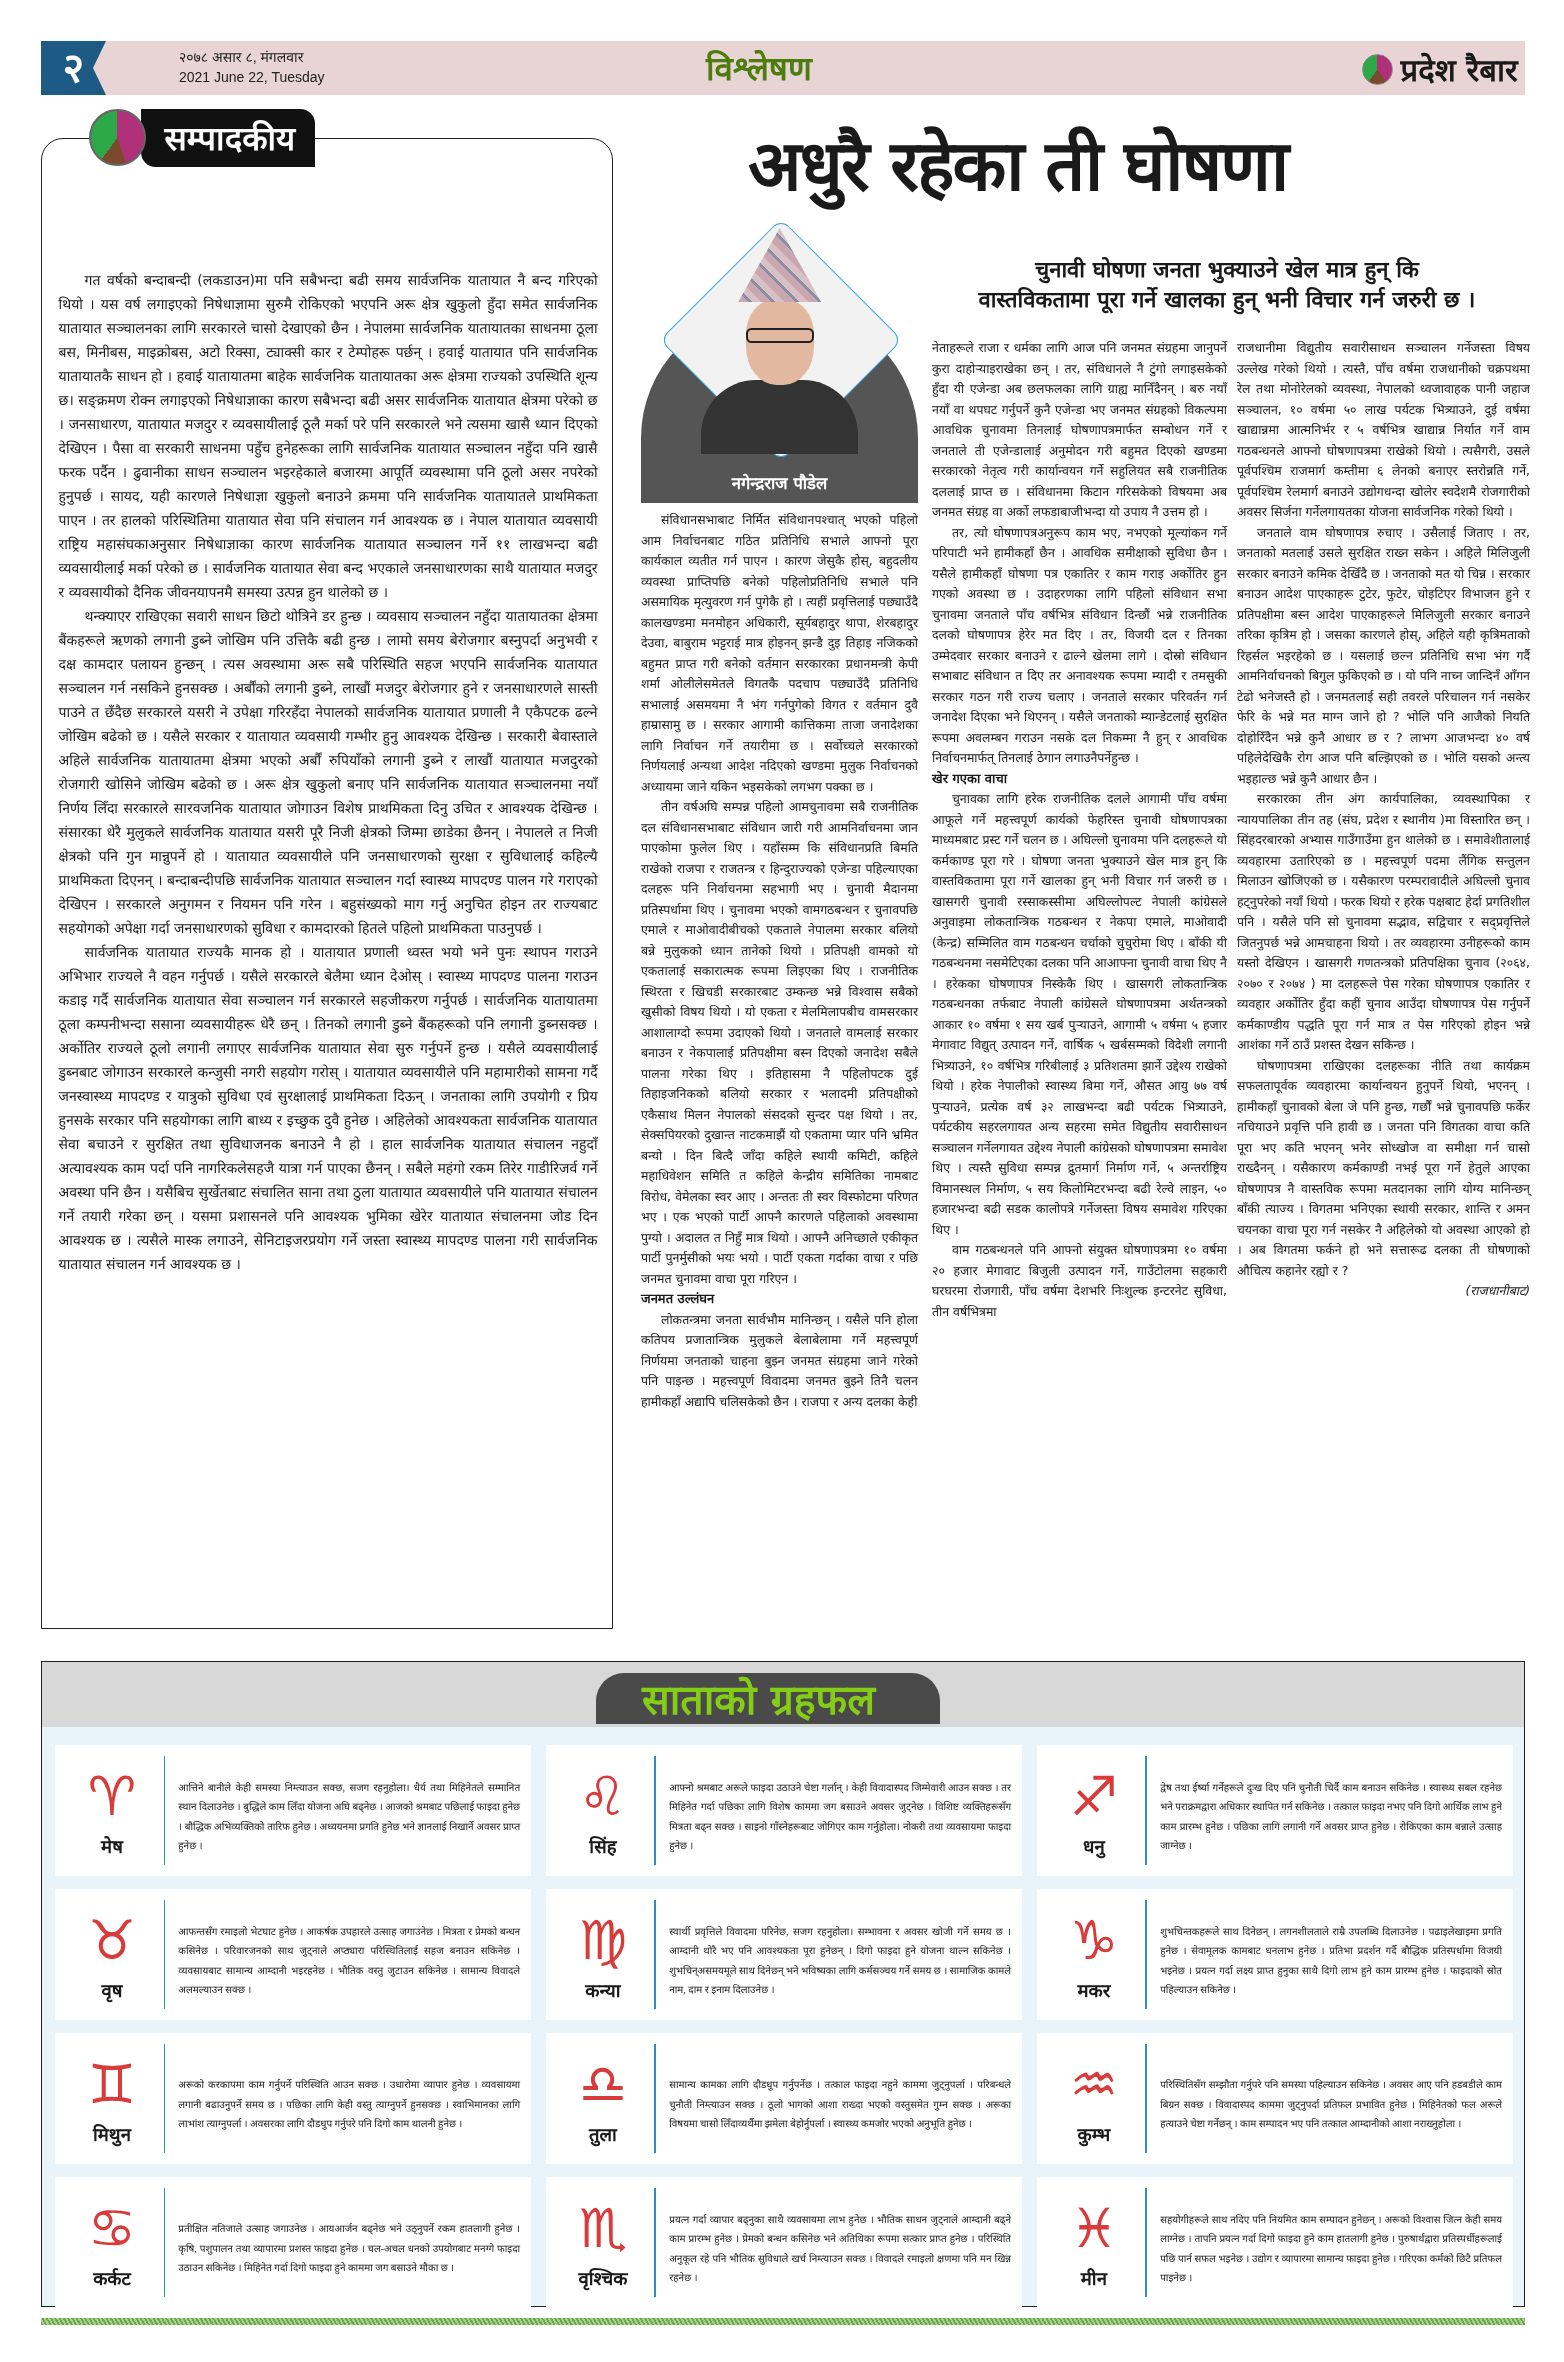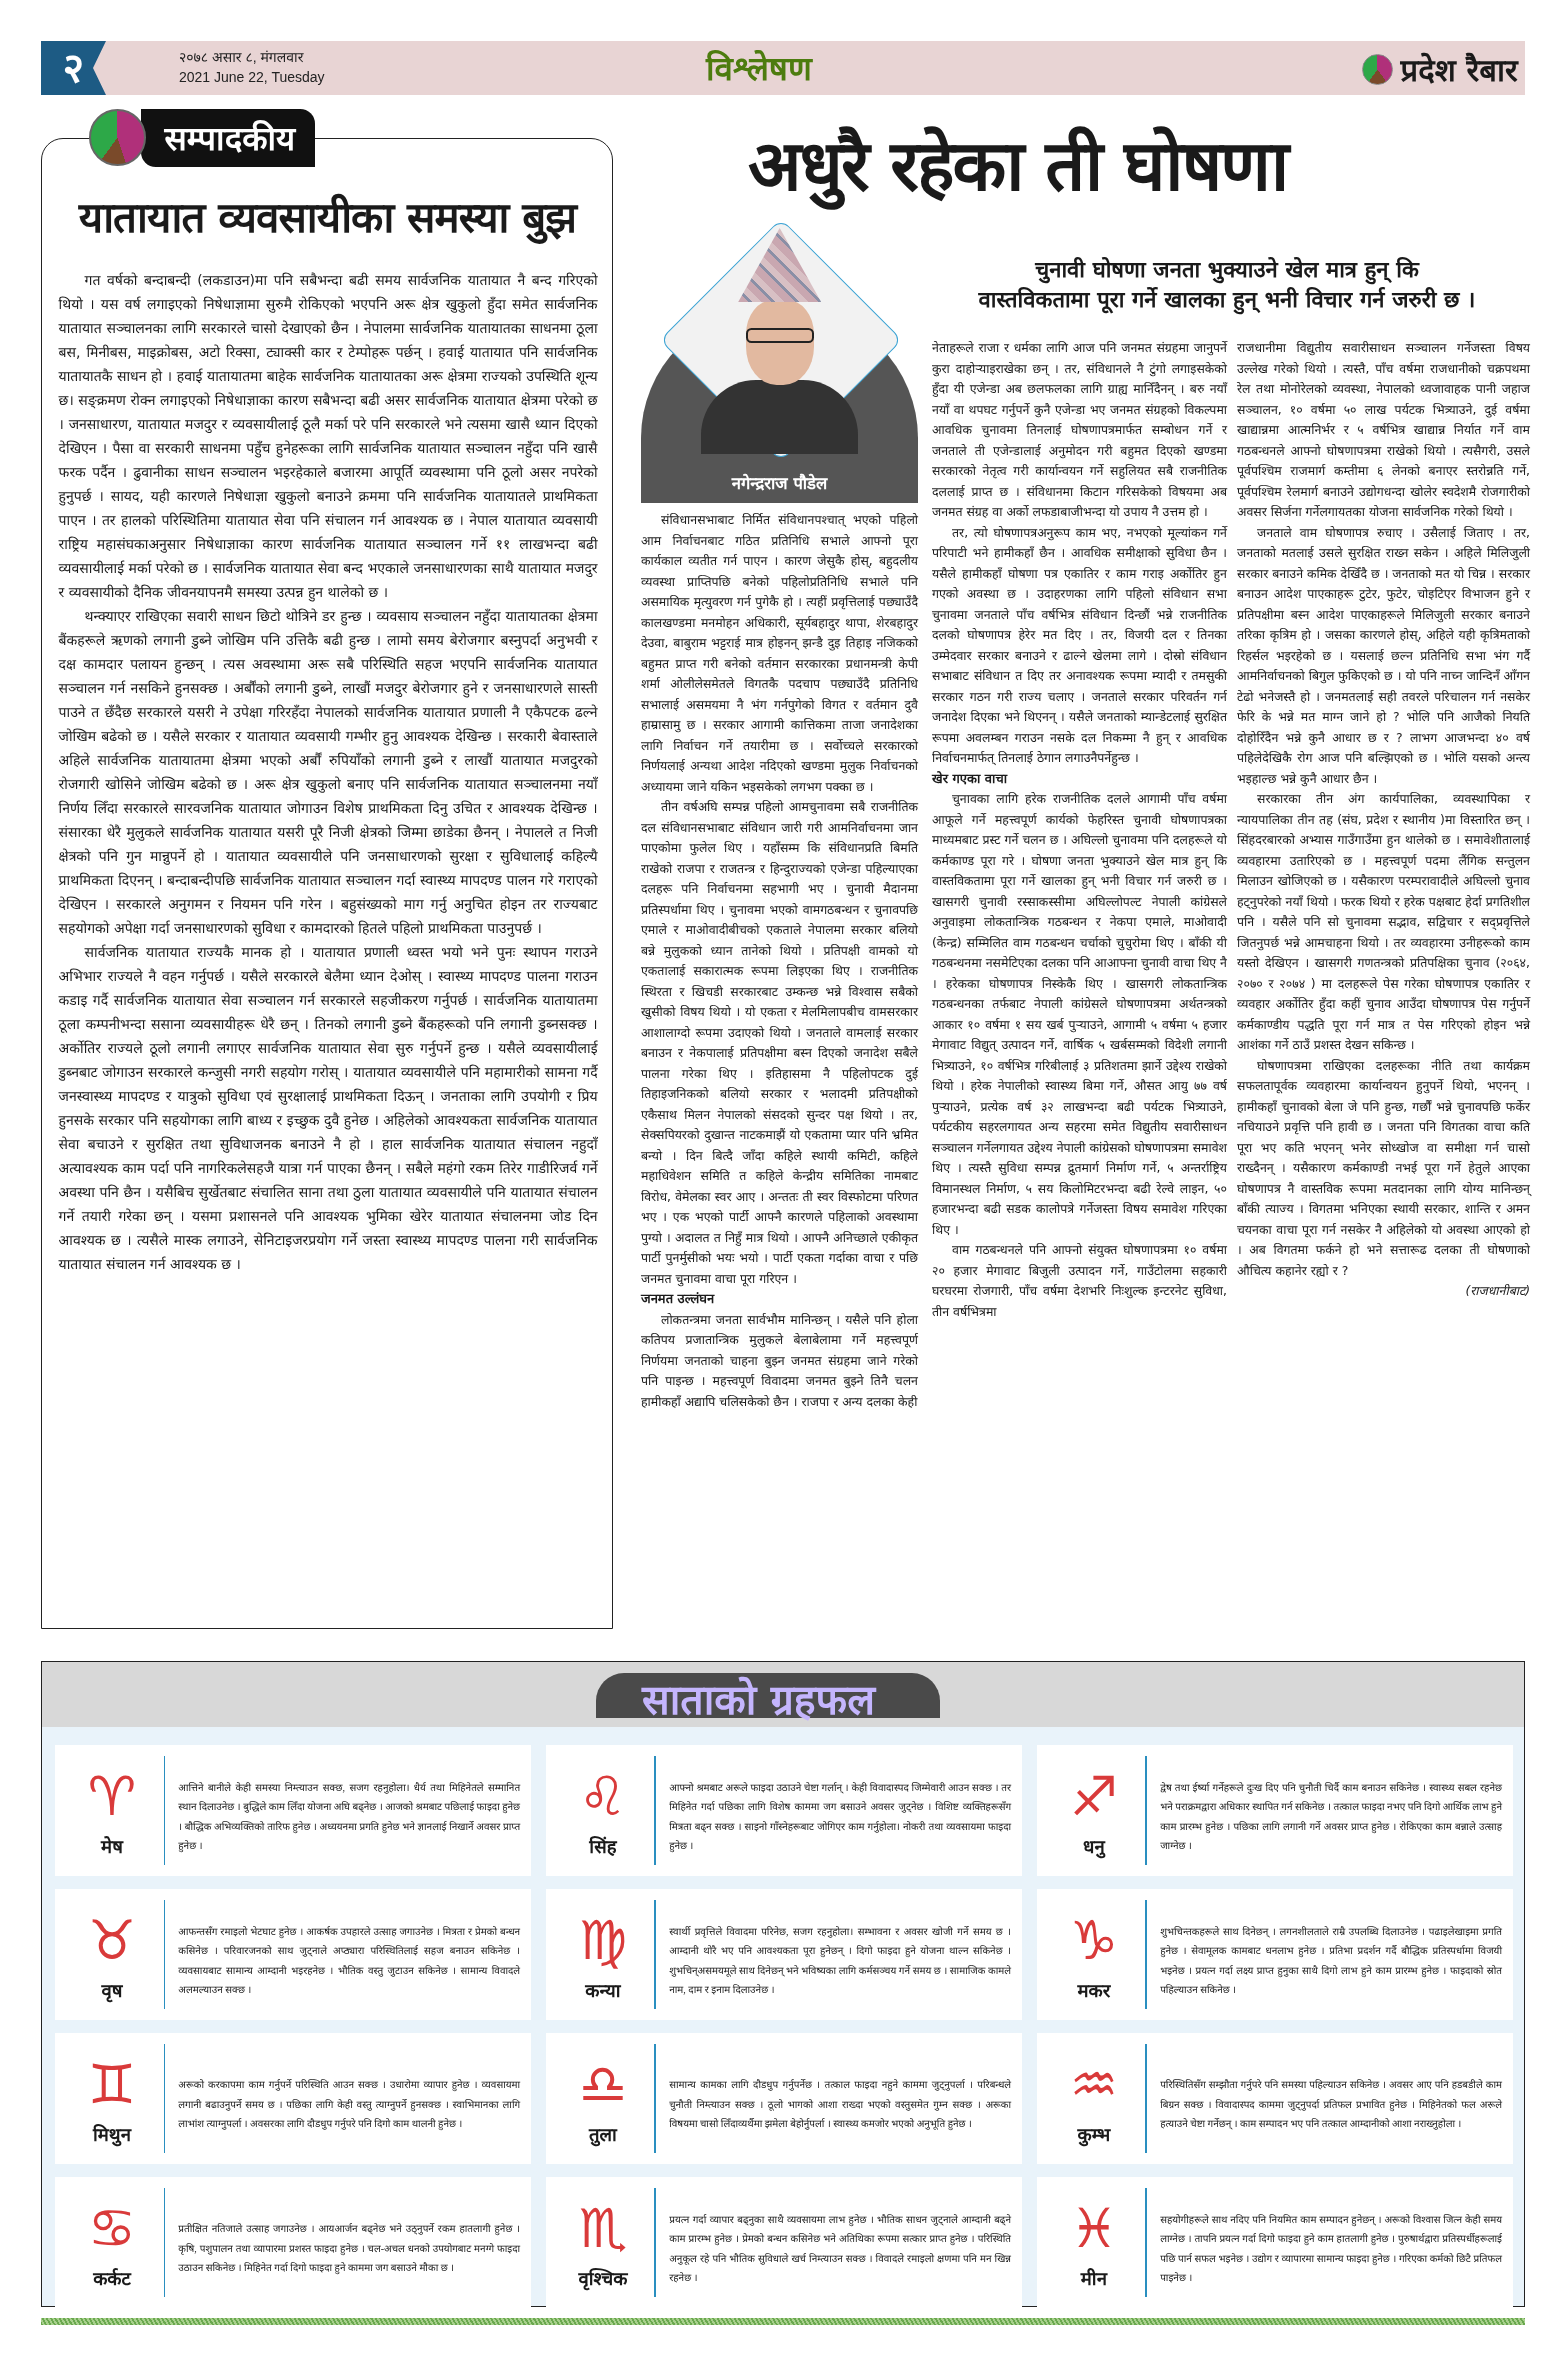--- a/index.html
+++ b/index.html
@@ -44,21 +44,21 @@
   .col p { text-indent: 20px; }
   .col h4 { font-size: 13px; font-weight: bold; text-indent: 0; }
   .col1 { left: 641px; top: 510px; width: 277px; }
   .col2 { left: 932px; top: 338px; width: 295px; }
   .col3 { left: 1237px; top: 338px; width: 293px; }
   .byline { font-style: italic; float: right; }
 
   
   .horo { position: absolute; left: 41px; top: 1661px; width: 1484px; height: 646px; border: 1.8px solid #222; background: #e9f3fa; }
   .horo-top { position: absolute; left: 0; top: 0; width: 100%; height: 65px; background: #d8d8d8; }
-  .horo-title { position: absolute; left: 554px; top: 11px; height: 45px; background: #4a4a4a; color: #c4b5fd; font-size: 41px; font-weight: bold; padding: 0 65px 0 46px; border-radius: 28px 28px 0 0; line-height: 55px; }
+  .horo-title { position: absolute; left: 554px; top: 11px; height: 51px; background: #4a4a4a; color: #84cc16; font-size: 41px; font-weight: bold; padding: 0 65px 0 46px; border-radius: 28px 28px 0 0; line-height: 55px; }
   .horo-grid { position: absolute; left: 13px; top: 83px; width: 1458px; display: grid; grid-template-columns: repeat(3, 1fr); gap: 13px 14.8px; }
   .sign { background: #fff; height: 131px; display: flex; align-items: center; padding: 5.5px 11px; }
   .sign-icon-col { width: 92px; display: flex; flex-direction: column; align-items: center; }
   .sign-icon { font-size: 54px; color: #d93a3a; line-height: 66px; }
   .sign-name { font-size: 18.5px; font-weight: bold; margin-top: 3px; }
   .sign-divider { width: 1.8px; height: 109px; background: #2a8fc0; margin: 0 13px 0 5.5px; }
   .sign-text { flex: 1; font-size: 10px; line-height: 19.4px; text-align: justify; font-family: "Liberation Serif", serif; margin-top: 12px; }
 
   .footer-stripe { position: absolute; left: 41px; top: 2318px; width: 1484px; height: 7.4px; background: repeating-linear-gradient(60deg, #6aa84f 0 1.8px, #a8d08d 1.8px 3.7px); }
 </style>
@@ -76,21 +76,20 @@
     <span class="brand-logo"></span>
     <span>प्रदेश रैबार</span>
   </div>
 </div>
 
 <div class="ed-badge">
   <span class="ed-logo"></span>
   <span class="ed-label">सम्पादकीय</span>
 </div>
 <div class="editorial">
-  <h2 class="ed-headline">यातायात व्यवसायीका समस्या बुझ</h2>
   <div class="ed-body">
     <p>गत वर्षको बन्दाबन्दी (लकडाउन)मा पनि सबैभन्दा बढी समय सार्वजनिक यातायात नै बन्द गरिएको थियो । यस वर्ष लगाइएको निषेधाज्ञामा सुरुमै रोकिएको भएपनि अरू क्षेत्र खुकुलो हुँदा समेत सार्वजनिक यातायात सञ्चालनका लागि सरकारले चासो देखाएको छैन । नेपालमा सार्वजनिक यातायातका साधनमा ठूला बस, मिनीबस, माइक्रोबस, अटो रिक्सा, ट्याक्सी कार र टेम्पोहरू पर्छन् । हवाई यातायात पनि सार्वजनिक यातायातकै साधन हो । हवाई यातायातमा बाहेक सार्वजनिक यातायातका अरू क्षेत्रमा राज्यको उपस्थिति शून्य छ। सङ्क्रमण रोक्न लगाइएको निषेधाज्ञाका कारण सबैभन्दा बढी असर सार्वजनिक यातायात क्षेत्रमा परेको छ । जनसाधारण, यातायात मजदुर र व्यवसायीलाई ठूलै मर्का परे पनि सरकारले भने त्यसमा खासै ध्यान दिएको देखिएन । पैसा वा सरकारी साधनमा पहुँच हुनेहरूका लागि सार्वजनिक यातायात सञ्चालन नहुँदा पनि खासै फरक पर्दैन । ढुवानीका साधन सञ्चालन भइरहेकाले बजारमा आपूर्ति व्यवस्थामा पनि ठूलो असर नपरेको हुनुपर्छ । सायद, यही कारणले निषेधाज्ञा खुकुलो बनाउने क्रममा पनि सार्वजनिक यातायातले प्राथमिकता पाएन । तर हालको परिस्थितिमा यातायात सेवा पनि संचालन गर्न आवश्यक छ । नेपाल यातायात व्यवसायी राष्ट्रिय महासंघकाअनुसार निषेधाज्ञाका कारण सार्वजनिक यातायात सञ्चालन गर्ने ११ लाखभन्दा बढी व्यवसायीलाई मर्का परेको छ । सार्वजनिक यातायात सेवा बन्द भएकाले जनसाधारणका साथै यातायात मजदुर र व्यवसायीको दैनिक जीवनयापनमै समस्या उत्पन्न हुन थालेको छ ।</p>
     <p>थन्क्याएर राखिएका सवारी साधन छिटो थोत्रिने डर हुन्छ । व्यवसाय सञ्चालन नहुँदा यातायातका क्षेत्रमा बैंकहरूले ऋणको लगानी डुब्ने जोखिम पनि उत्तिकै बढी हुन्छ । लामो समय बेरोजगार बस्नुपर्दा अनुभवी र दक्ष कामदार पलायन हुन्छन् । त्यस अवस्थामा अरू सबै परिस्थिति सहज भएपनि सार्वजनिक यातायात सञ्चालन गर्न नसकिने हुनसक्छ । अर्बौंको लगानी डुब्ने, लाखौं मजदुर बेरोजगार हुने र जनसाधारणले सास्ती पाउने त छँदैछ सरकारले यसरी ने उपेक्षा गरिरहँदा नेपालको सार्वजनिक यातायात प्रणाली नै एकैपटक ढल्ने जोखिम बढेको छ । यसैले सरकार र यातायात व्यवसायी गम्भीर हुनु आवश्यक देखिन्छ । सरकारी बेवास्ताले अहिले सार्वजनिक यातायातमा क्षेत्रमा भएको अर्बौं रुपियाँको लगानी डुब्ने र लाखौं यातायात मजदुरको रोजगारी खोसिने जोखिम बढेको छ । अरू क्षेत्र खुकुलो बनाए पनि सार्वजनिक यातायात सञ्चालनमा नयाँ निर्णय लिँदा सरकारले सारवजनिक यातायात जोगाउन विशेष प्राथमिकता दिनु उचित र आवश्यक देखिन्छ । संसारका धेरै मुलुकले सार्वजनिक यातायात यसरी पूरै निजी क्षेत्रको जिम्मा छाडेका छैनन् । नेपालले त निजी क्षेत्रको पनि गुन मान्नुपर्ने हो । यातायात व्यवसायीले पनि जनसाधारणको सुरक्षा र सुविधालाई कहिल्यै प्राथमिकता दिएनन् । बन्दाबन्दीपछि सार्वजनिक यातायात सञ्चालन गर्दा स्वास्थ्य मापदण्ड पालन गरे गराएको देखिएन । सरकारले अनुगमन र नियमन पनि गरेन । बहुसंख्यको माग गर्नु अनुचित होइन तर राज्यबाट सहयोगको अपेक्षा गर्दा जनसाधारणको सुविधा र कामदारको हितले पहिलो प्राथमिकता पाउनुपर्छ ।</p>
     <p>सार्वजनिक यातायात राज्यकै मानक हो । यातायात प्रणाली ध्वस्त भयो भने पुनः स्थापन गराउने अभिभार राज्यले नै वहन गर्नुपर्छ । यसैले सरकारले बेलैमा ध्यान देओस् । स्वास्थ्य मापदण्ड पालना गराउन कडाइ गर्दै सार्वजनिक यातायात सेवा सञ्चालन गर्न सरकारले सहजीकरण गर्नुपर्छ । सार्वजनिक यातायातमा ठूला कम्पनीभन्दा ससाना व्यवसायीहरू धेरै छन् । तिनको लगानी डुब्ने बैंकहरूको पनि लगानी डुब्नसक्छ । अर्कोतिर राज्यले ठूलो लगानी लगाएर सार्वजनिक यातायात सेवा सुरु गर्नुपर्ने हुन्छ । यसैले व्यवसायीलाई डुब्नबाट जोगाउन सरकारले कन्जुसी नगरी सहयोग गरोस् । यातायात व्यवसायीले पनि महामारीको सामना गर्दै जनस्वास्थ्य मापदण्ड र यात्रुको सुविधा एवं सुरक्षालाई प्राथमिकता दिऊन् । जनताका लागि उपयोगी र प्रिय हुनसके सरकार पनि सहयोगका लागि बाध्य र इच्छुक दुवै हुनेछ । अहिलेको आवश्यकता सार्वजनिक यातायात सेवा बचाउने र सुरक्षित तथा सुविधाजनक बनाउने नै हो । हाल सार्वजनिक यातायात संचालन नहुदाँ अत्यावश्यक काम पर्दा पनि नागरिकलेसहजै यात्रा गर्न पाएका छैनन् । सबैले महंगो रकम तिरेर गाडीरिजर्व गर्ने अवस्था पनि छैन । यसैबिच सुर्खेतबाट संचालित साना तथा ठुला यातायात व्यवसायीले पनि यातायात संचालन गर्ने तयारी गरेका छन् । यसमा प्रशासनले पनि आवश्यक भुमिका खेरेर यातायात संचालनमा जोड दिन आवश्यक छ । त्यसैले मास्क लगाउने, सेनिटाइजरप्रयोग गर्ने जस्ता स्वास्थ्य मापदण्ड पालना गरी सार्वजनिक यातायात संचालन गर्न आवश्यक छ ।</p>
   </div>
 </div>
 
 <h1 class="main-head">अधुरै रहेका ती घोषणा</h1>
 
 <div class="photo-wrap">

